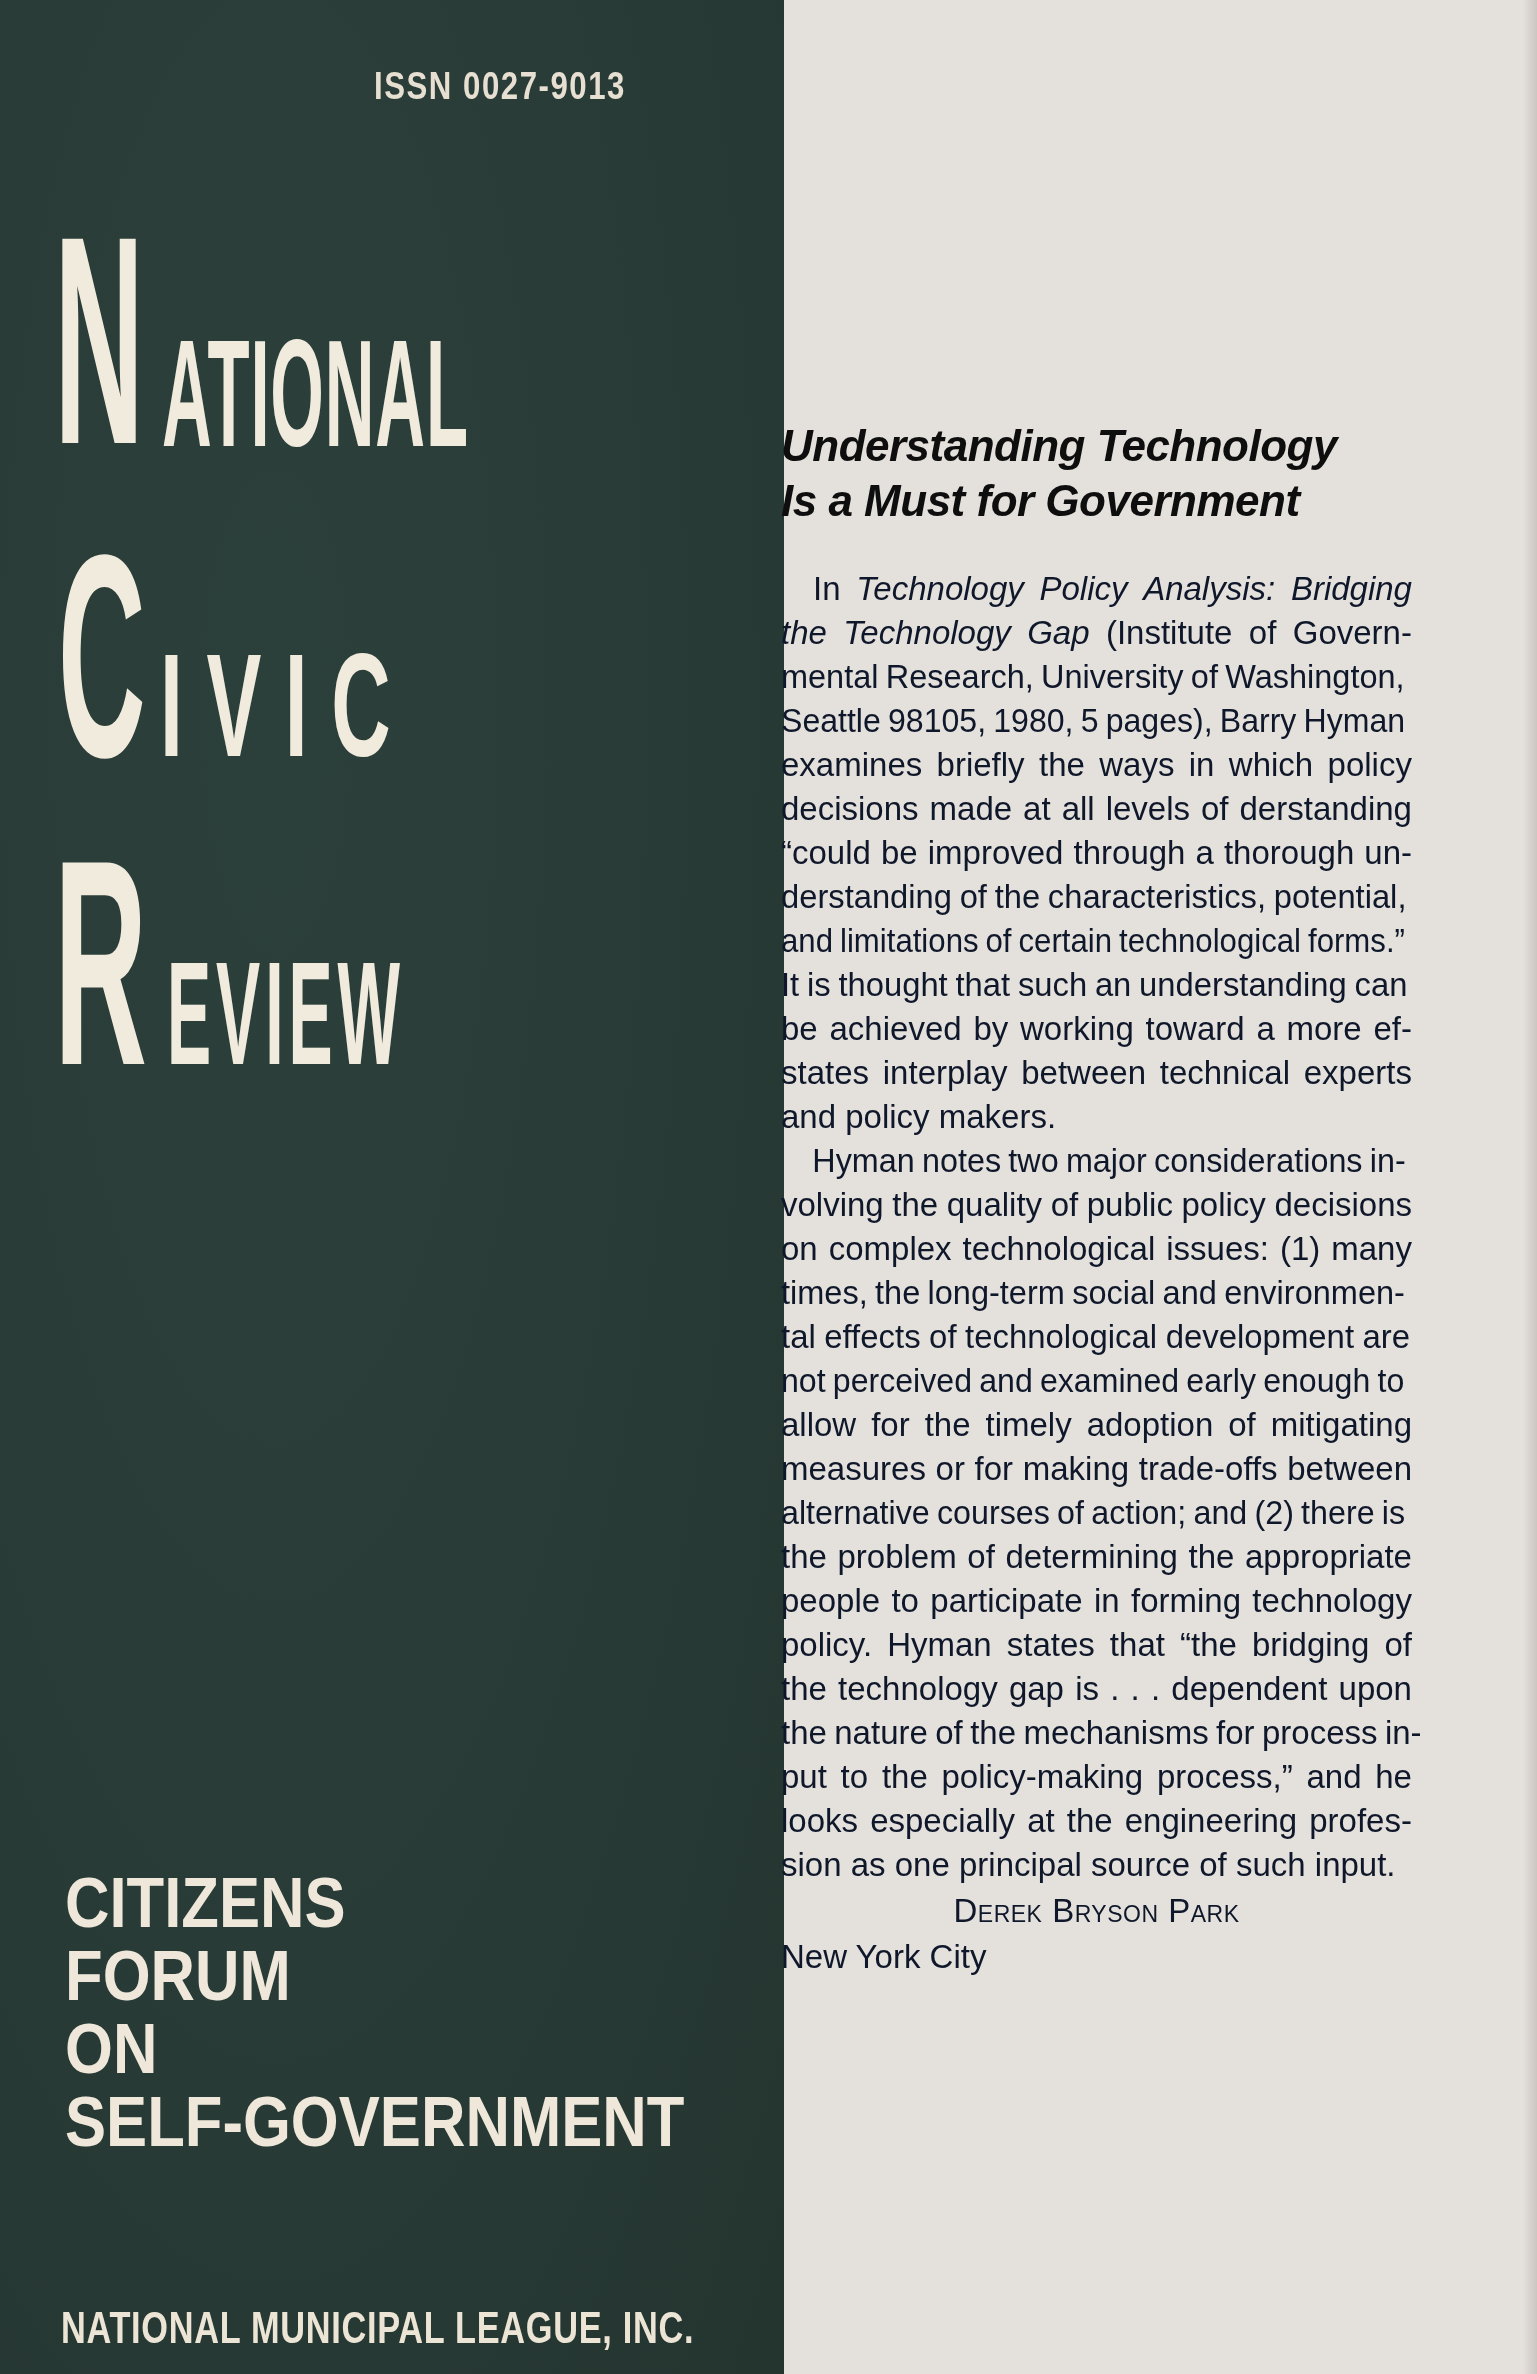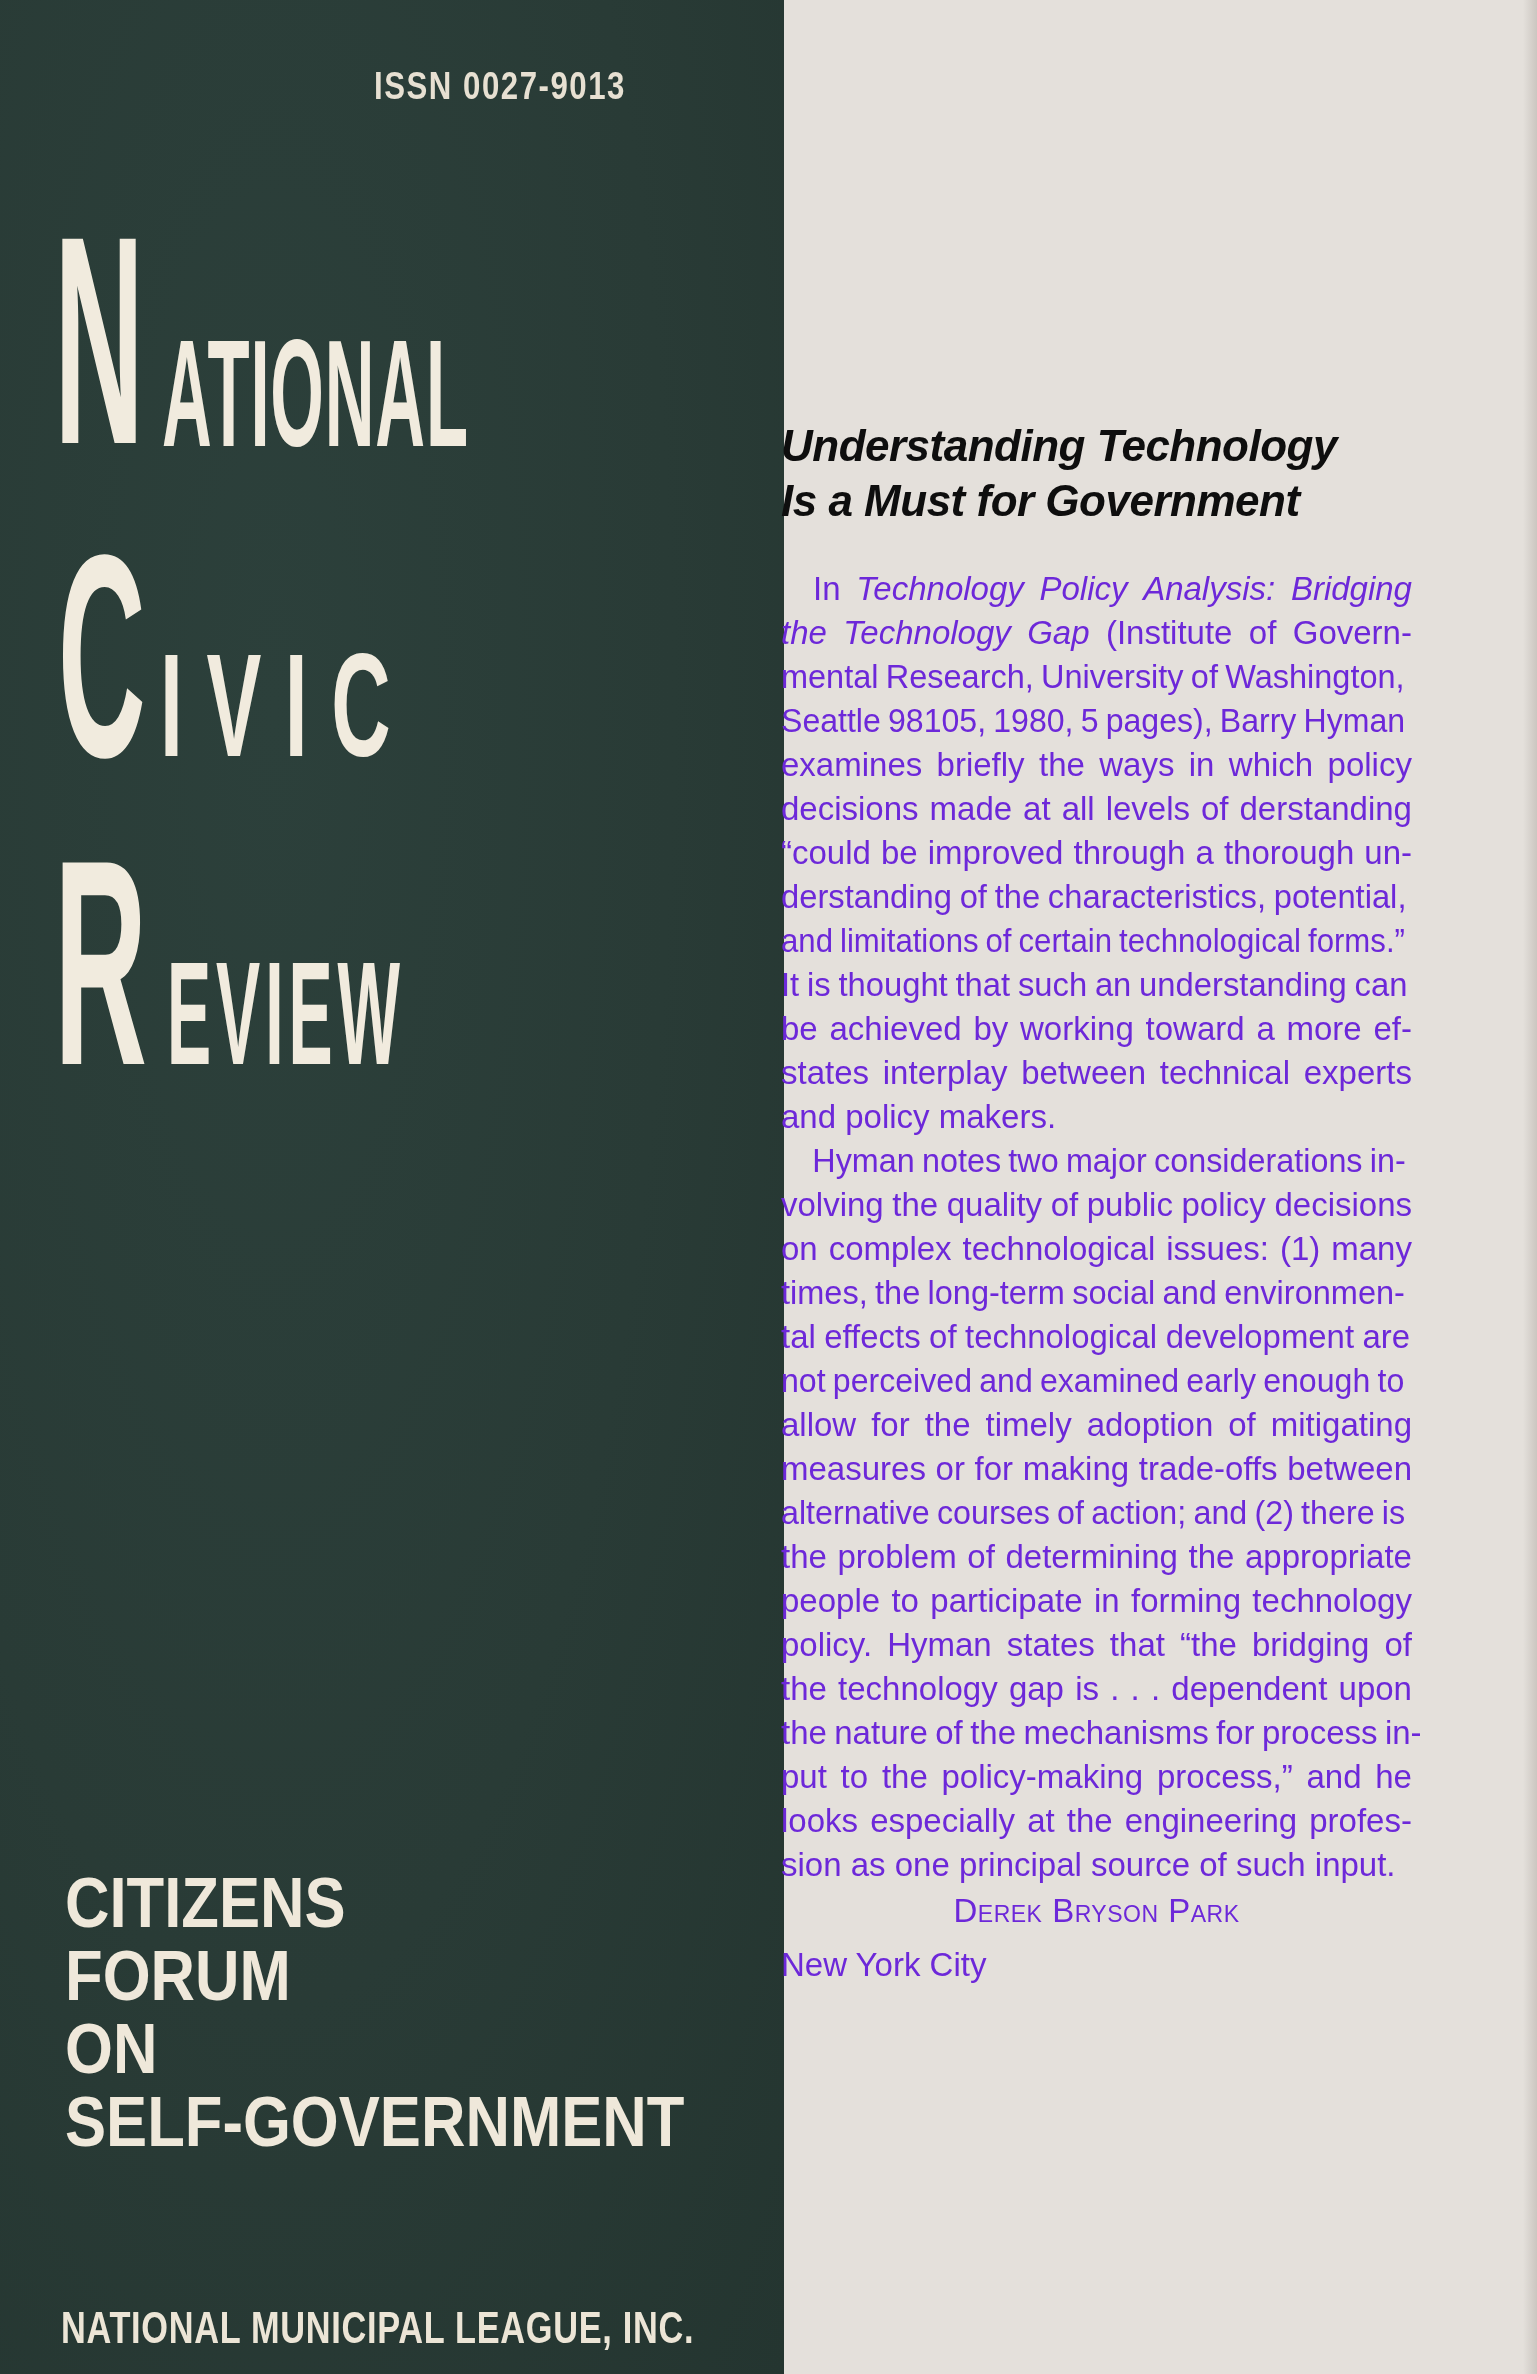--- a/index.html
+++ b/index.html
@@ -21,31 +21,31 @@
   #forum{position:absolute;left:65px;top:1867px;font-size:70px;line-height:73px;
          font-weight:bold;color:#efe8da;transform:scaleX(.88);transform-origin:left top;}
   #publisher{position:absolute;left:61px;top:2303px;font-size:44px;font-weight:bold;
          letter-spacing:0.9px;color:#ece5d6;transform:scaleX(.78);transform-origin:left top;white-space:pre;}
   
   .edge-shade{position:absolute;right:0;top:0;width:15px;height:2375px;
          background:linear-gradient(to right, rgba(80,70,60,0), rgba(80,70,60,.18));}
   #title{position:absolute;left:781px;top:418px;width:640px;font-size:44px;line-height:55px;
          font-weight:bold;letter-spacing:-0.5px;color:#0e0e0e;font-style:italic;}
   #article-body{position:absolute;left:781px;top:567px;width:631px;font-size:33px;
-         color:#6d28d9;}
+         color:#0f172a;}
   .bline{height:44px;line-height:44px;overflow:visible;transform-origin:left top;}
   .jflex{display:flex;justify-content:space-between;align-items:baseline;white-space:nowrap;}
   .jflex span{margin-right:7.4px;}
   .jflex span:last-child{margin-right:0;}
   .firstline{padding-left:32px;}
   .lastline{white-space:pre-wrap;}
   .it{font-style:italic;}
   #byline{height:44px;line-height:44px;text-align:center;font-variant:small-caps;
           letter-spacing:0.5px;margin-top:1.9px;}
-  #byline-loc{height:44px;line-height:44px;text-align:left;margin-top:10px;}
+  #byline-loc{height:44px;line-height:44px;text-align:left;margin-top:2px;}
 </style>
 </head>
 <body>
 
 <div class="page">
 
   <div class="panel-left">
     <div class="mh" id="issn">ISSN 0027-9013</div>
 
     <div class="mh" id="mh-n">N</div>

